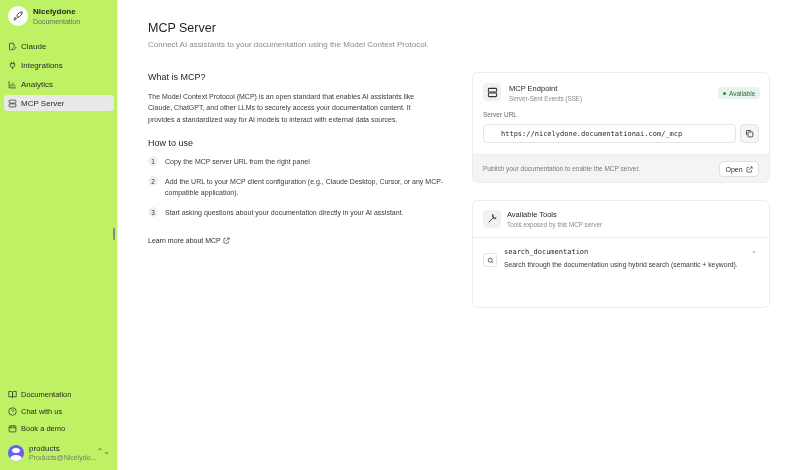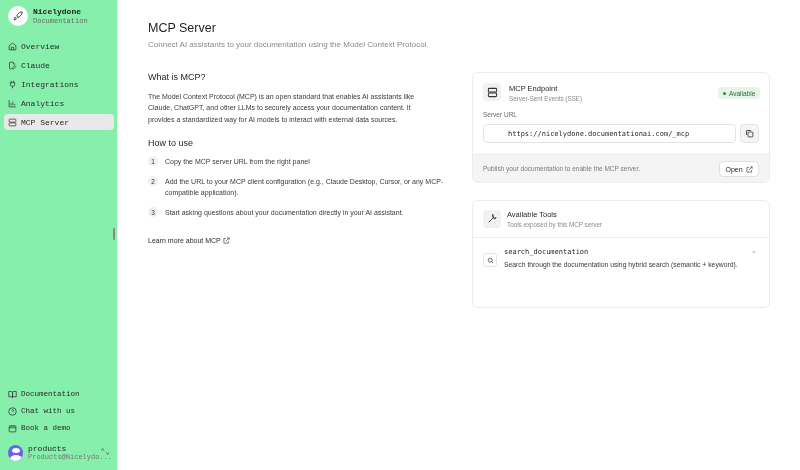--- a/index.html
+++ b/index.html
@@ -1,19 +1,19 @@
 <!DOCTYPE html>
 <html><head>
 <meta charset="utf-8">
 <style>
   * { box-sizing: border-box; margin: 0; padding: 0; }
   html, body { width: 800px; height: 470px; overflow: hidden; }
   body { font-family: "Liberation Sans", sans-serif; background: #ffffff; color: #1f1f1f; position: relative; }
 
-  .sidebar { position: absolute; left: 0; top: 0; width: 118px; height: 470px; background: #86efac; border-right: 1px solid #ececec; font-family: Liberation Mono, monospace; }
+  .sidebar { position: absolute; left: 0; top: 0; width: 118px; height: 470px; background: #bef264; border-right: 1px solid #ececec; }
   .brand { position: absolute; left: 8px; top: 6px; display: flex; align-items: center; }
   .brand-logo { width: 20px; height: 20px; border-radius: 50%; background: #fff; display: flex; align-items: center; justify-content: center; margin-right: 5px; }
   .brand-name { font-size: 8px; font-weight: bold; color: #1f1f1f; line-height: 10px; }
   .brand-sub { font-size: 7px; color: #6b6b6b; line-height: 9px; }
 
   .nav { position: absolute; left: 4px; top: 38px; width: 110px; }
   .nav-item { display: flex; align-items: center; height: 16px; padding: 0 4px; margin-bottom: 3px; border-radius: 4px; font-size: 8px; color: #2a2a2a; }
   .nav-item.active { background: #e9e9e9; }
   .nav-item svg { width: 9px; height: 9px; margin-right: 4px; flex-shrink: 0; }
 
@@ -41,21 +41,21 @@
 
   .card { position: absolute; left: 472px; width: 298px; border: 1px solid #ececec; border-radius: 6px; background: #fff; overflow: hidden; }
   .card1 { top: 72px; height: 111px; }
   .card2 { top: 200px; height: 108px; }
   .card-icon { position: absolute; width: 18px; height: 18px; border-radius: 4px; background: #f1f1f1; display: flex; align-items: center; justify-content: center; }
   .card-title { position: absolute; font-size: 7.5px; color: #1f1f1f; }
   .card-sub { position: absolute; font-size: 6.3px; color: #8a8a8a; }
   .badge { position: absolute; left: 245px; top: 14px; height: 12px; padding: 0 5px; border-radius: 4px; background: #e7f4e9; color: #2f6b3a; font-size: 6.5px; display: flex; align-items: center; }
   .badge .dot { width: 3px; height: 3px; background: #2f8a43; border-radius: 50%; margin-right: 3px; }
   .label { position: absolute; left: 10px; top: 38px; font-size: 6.5px; color: #6b6b6b; }
-  .url-input { position: absolute; left: 10px; top: 51px; width: 253px; height: 19px; border: 1px solid #e4e4e4; border-radius: 4px; font-family: "DejaVu Sans Mono", monospace; font-size: 7px; color: #1f1f1f; padding-left: 24px; display: flex; align-items: center; background: #fff; }
+  .url-input { position: absolute; left: 10px; top: 51px; width: 253px; height: 19px; border: 1px solid #e4e4e4; border-radius: 4px; font-family: "DejaVu Sans Mono", monospace; font-size: 7px; color: #1f1f1f; padding-left: 17px; display: flex; align-items: center; background: #fff; }
   .copy-btn { position: absolute; left: 267px; top: 51px; width: 19px; height: 19px; border: 1px solid #e4e4e4; border-radius: 4px; background: #f5f5f5; display: flex; align-items: center; justify-content: center; }
   .card-footer { position: absolute; left: 0; top: 81px; width: 100%; height: 30px; background: #f4f4f4; border-top: 1px solid #ececec; }
   .footer-text { position: absolute; left: 10px; top: 10px; font-size: 6.5px; color: #7a7a7a; }
   .open-btn { position: absolute; left: 246px; top: 6px; height: 16px; width: 40px; border: 1px solid #e0e0e0; border-radius: 4px; background: #fff; font-size: 7px; color: #1f1f1f; display: flex; align-items: center; justify-content: center; }
   .open-btn svg { width: 7px; height: 7px; margin-left: 3px; }
   .card2 .divider { position: absolute; left: 0; top: 36px; width: 100%; height: 1px; background: #ececec; }
   .tool-icon { position: absolute; left: 10px; top: 52px; width: 14px; height: 14px; border: 1px solid #e4e4e4; border-radius: 3px; display: flex; align-items: center; justify-content: center; }
   .tool-name { position: absolute; left: 31px; top: 47px; font-family: "DejaVu Sans Mono", monospace; font-size: 7px; color: #1f1f1f; }
   .tool-desc { position: absolute; left: 31px; top: 60px; font-size: 6.8px; color: #3a3a3a; }
   .tool-chevron { position: absolute; left: 278px; top: 46px; font-size: 7px; color: #888; }
@@ -73,27 +73,20 @@
     </div>
     <div>
       <div class="brand-name">Nicelydone</div>
       <div class="brand-sub">Documentation</div>
     </div>
   </div>
 
   <div class="nav">
     <div class="nav-item">
       <svg viewBox="0 0 24 24" fill="none" stroke="#333" stroke-width="2">
-          <path d="M3 10l9-7 9 7v11H3z"></path>
-          <path d="M9 21v-7h6v7"></path>
-        </svg>
-      <span>Overview</span>
-    </div>
-    <div class="nav-item">
-      <svg viewBox="0 0 24 24" fill="none" stroke="#333" stroke-width="2">
           <path d="M14 3H6a2 2 0 0 0-2 2v14a2 2 0 0 0 2 2h4"></path>
           <path d="M14 3v5h5"></path>
           <path d="M18 12l3 3-6 6h-3v-3z"></path>
         </svg>
       <span>Claude</span>
     </div>
     <div class="nav-item">
       <svg viewBox="0 0 24 24" fill="none" stroke="#333" stroke-width="2">
           <path d="M9 2v5"></path>
           <path d="M15 2v5"></path>

